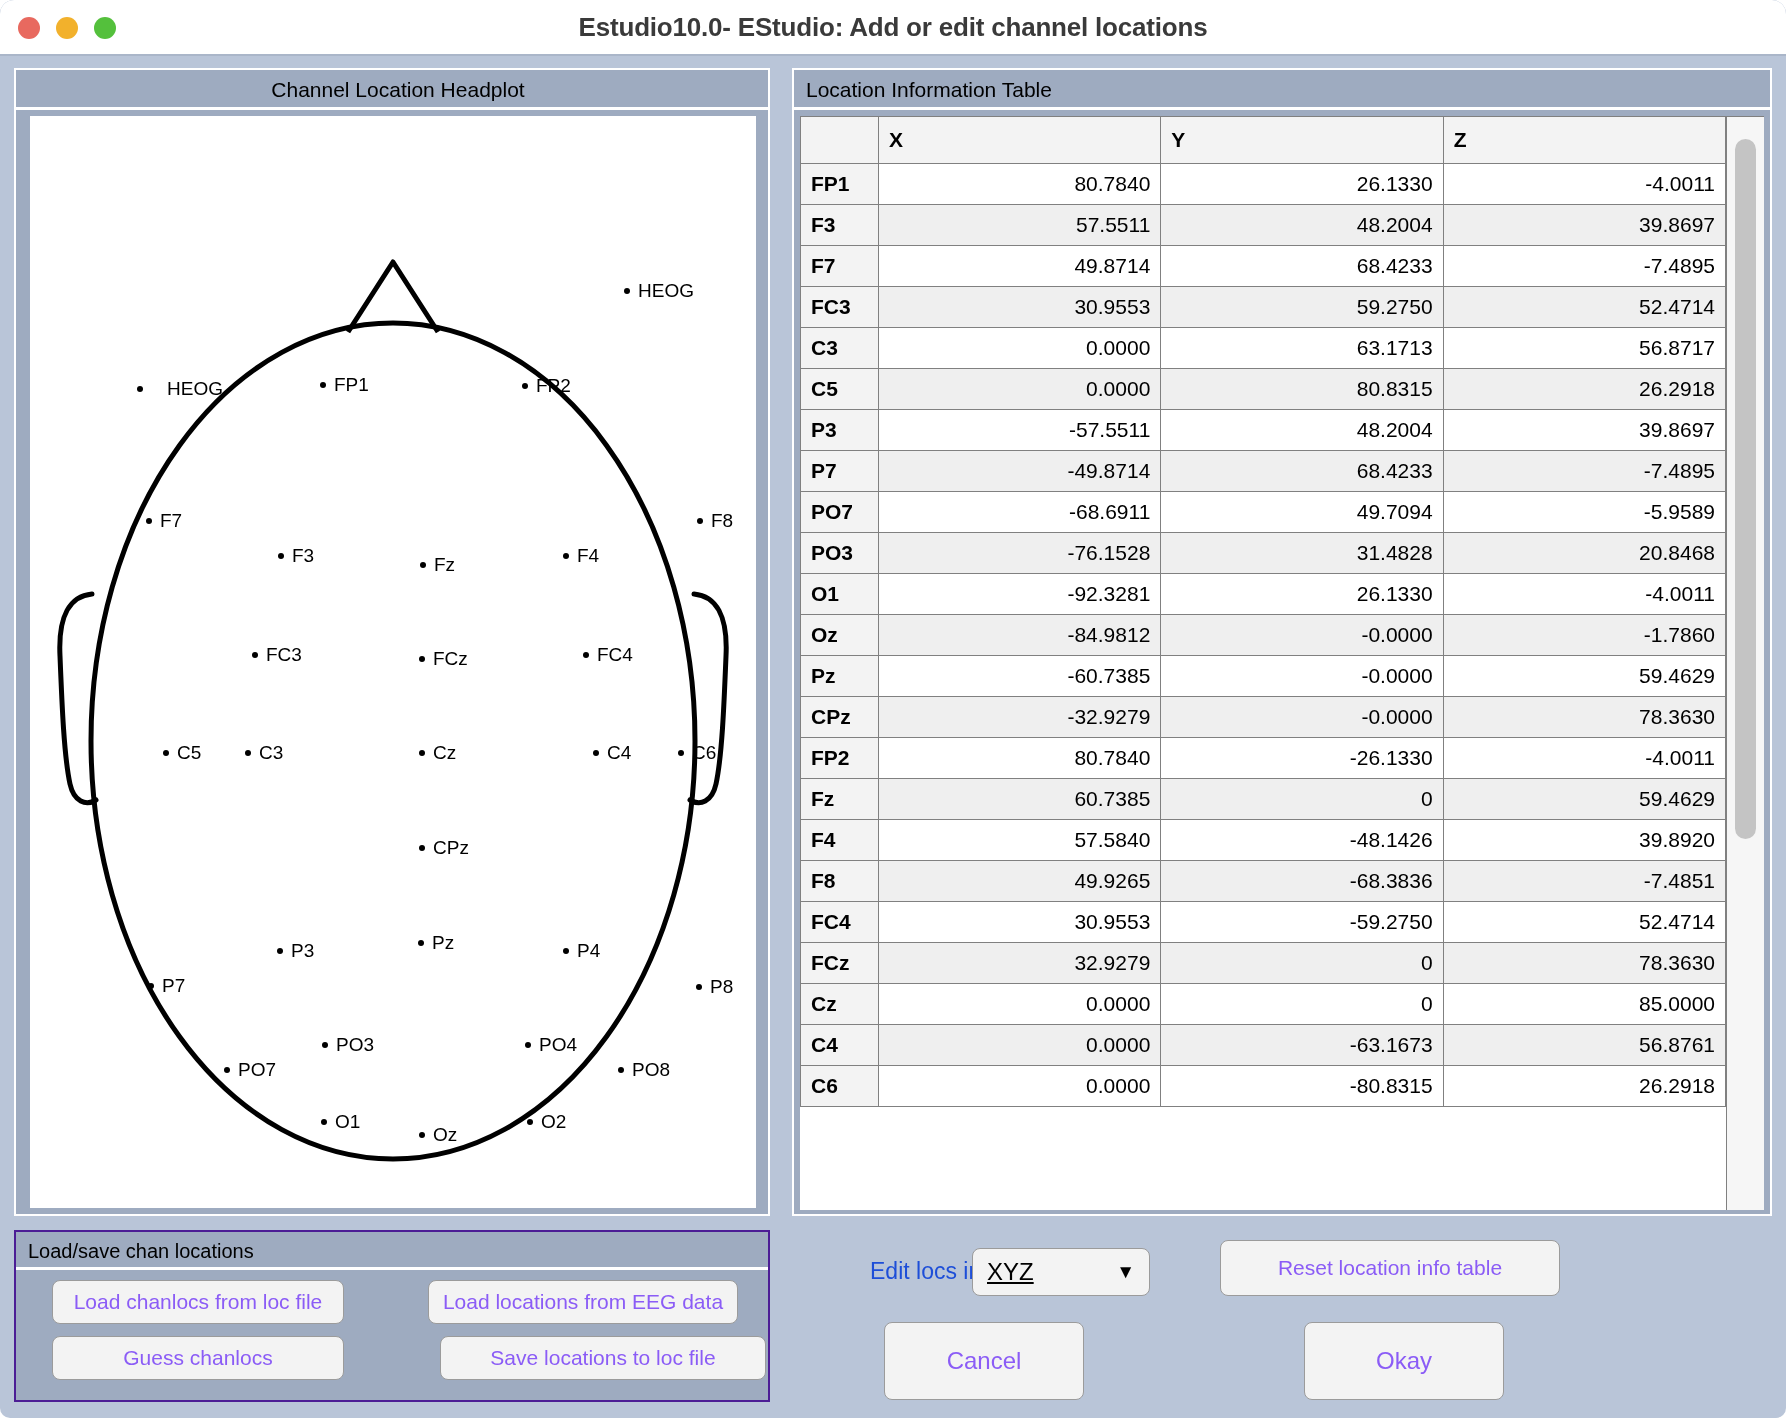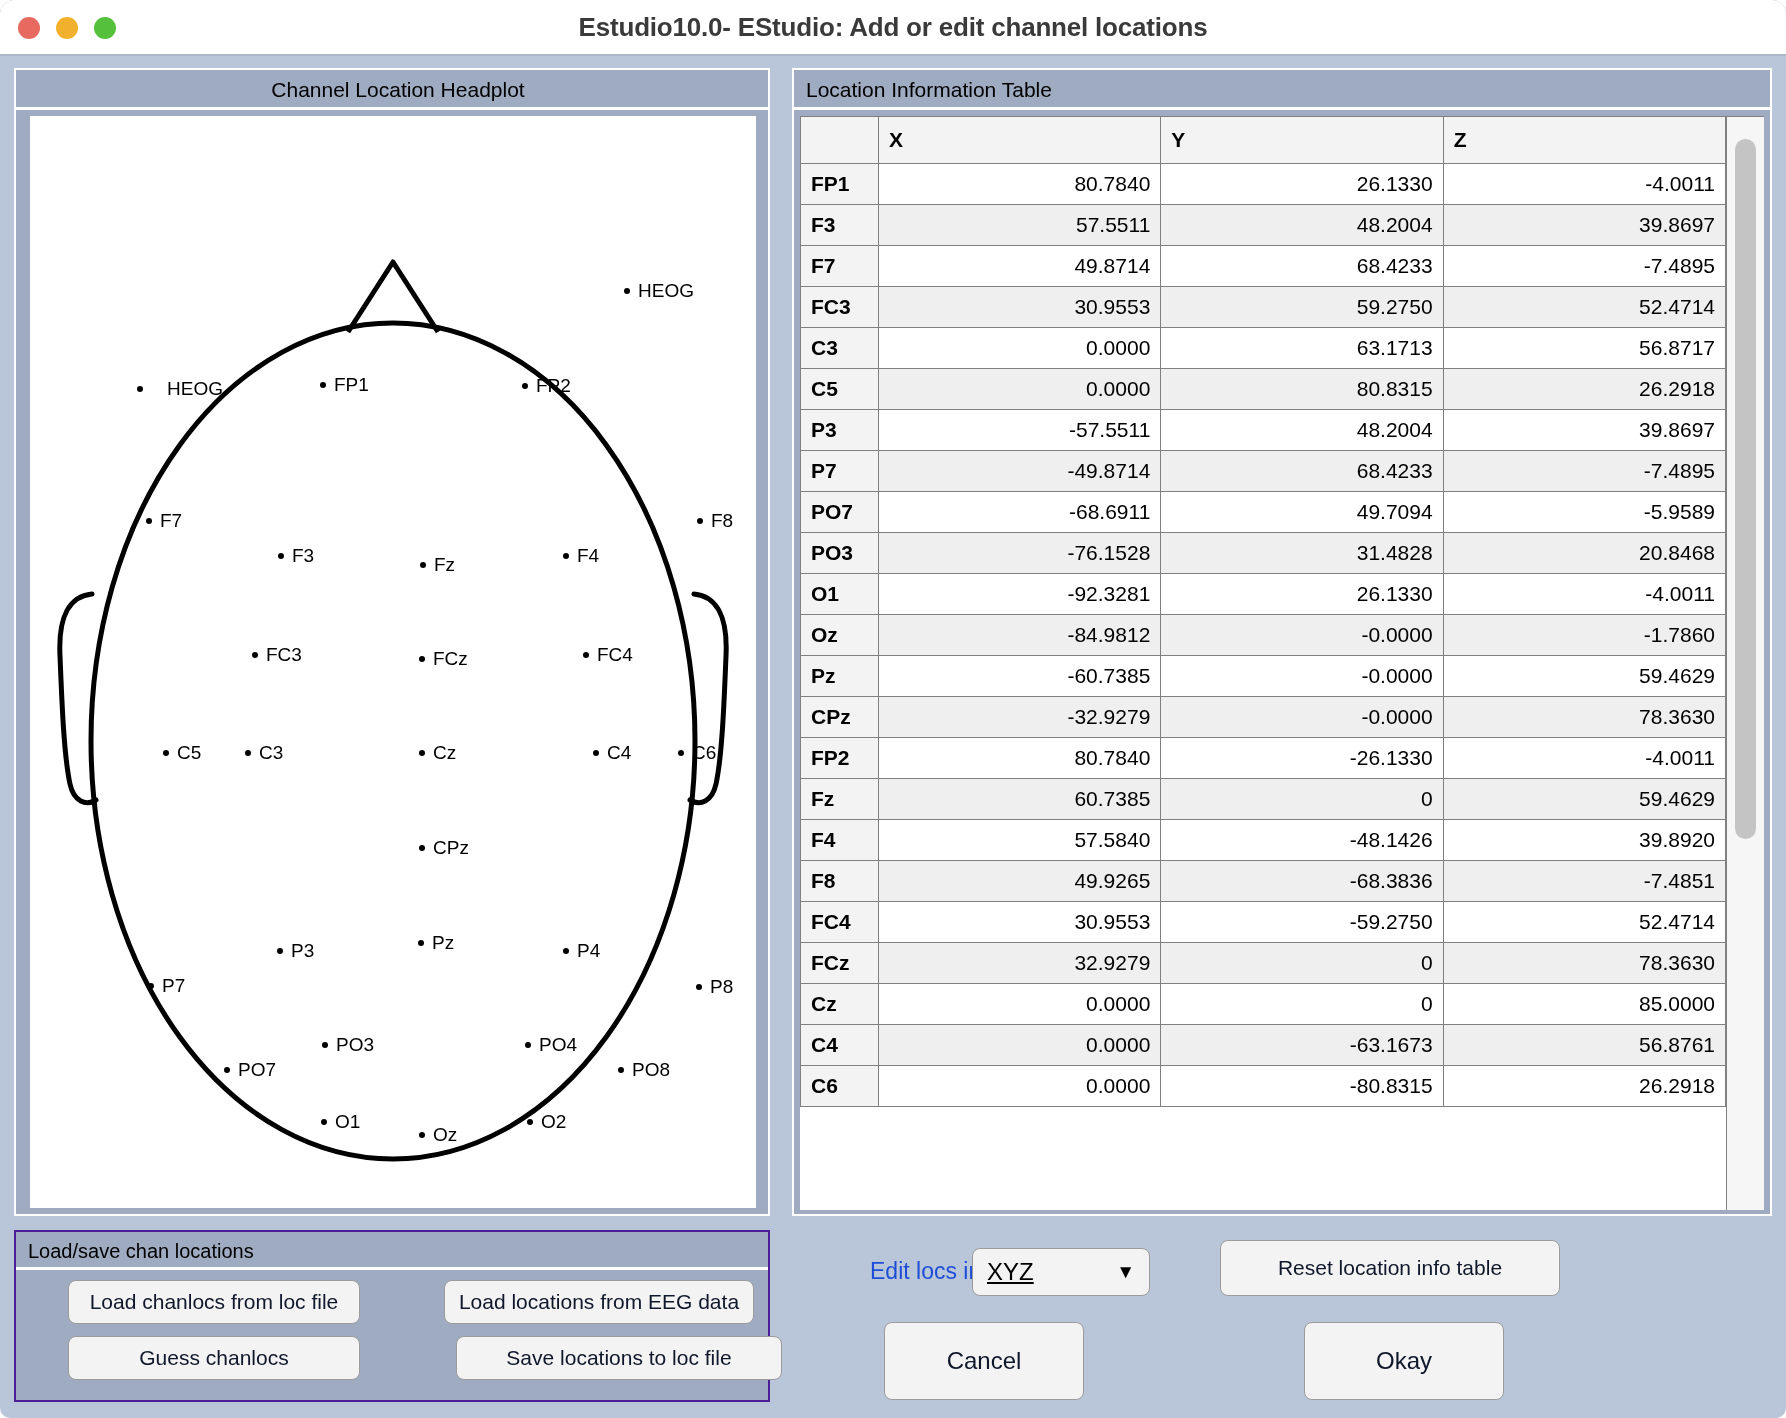--- a/index.html
+++ b/index.html
@@ -73,30 +73,30 @@
   }
   
   #loadsave-panel {
     left: 14px; top: 1230px;
     width: 756px; height: 172px;
     background: #9eabc0;
     border: 2px solid #4c1d95;
   }
   #loadsave-panel .panel-header { height: 38px; line-height: 26px; font-size: 20px; }
   .ls-body {
-    position: absolute; left: 28px; top: 44px;
+    position: absolute; left: 12px; top: 44px;
     width: 734px; height: 120px;
   }
   .btn {
     background: #f3f3f3;
     border: 1px solid #9b9b9b;
     border-radius: 8px;
     font-family: "Liberation Sans", sans-serif;
     font-size: 21px;
-    color: #0f172a;
+    color: #8b5cf6;
     cursor: pointer;
     text-align: center;
     padding: 0;
   }
   .ls-btn { position: absolute; height: 44px; }
   #btn-load-chanlocs { left: 24px; top: 4px; width: 292px; }
   #btn-load-eeg      { left: 400px; top: 4px; width: 310px; }
   #btn-guess         { left: 24px; top: 60px; width: 292px; }
   #btn-save-loc      { left: 412px; top: 60px; width: 326px; }
   

